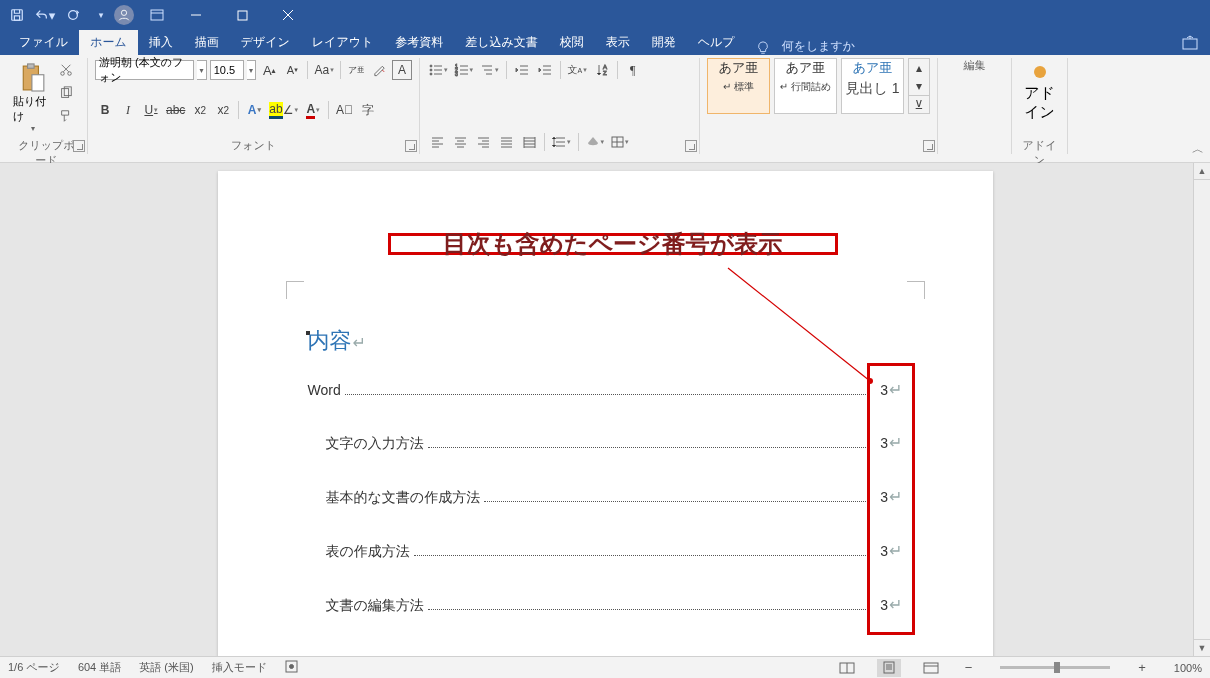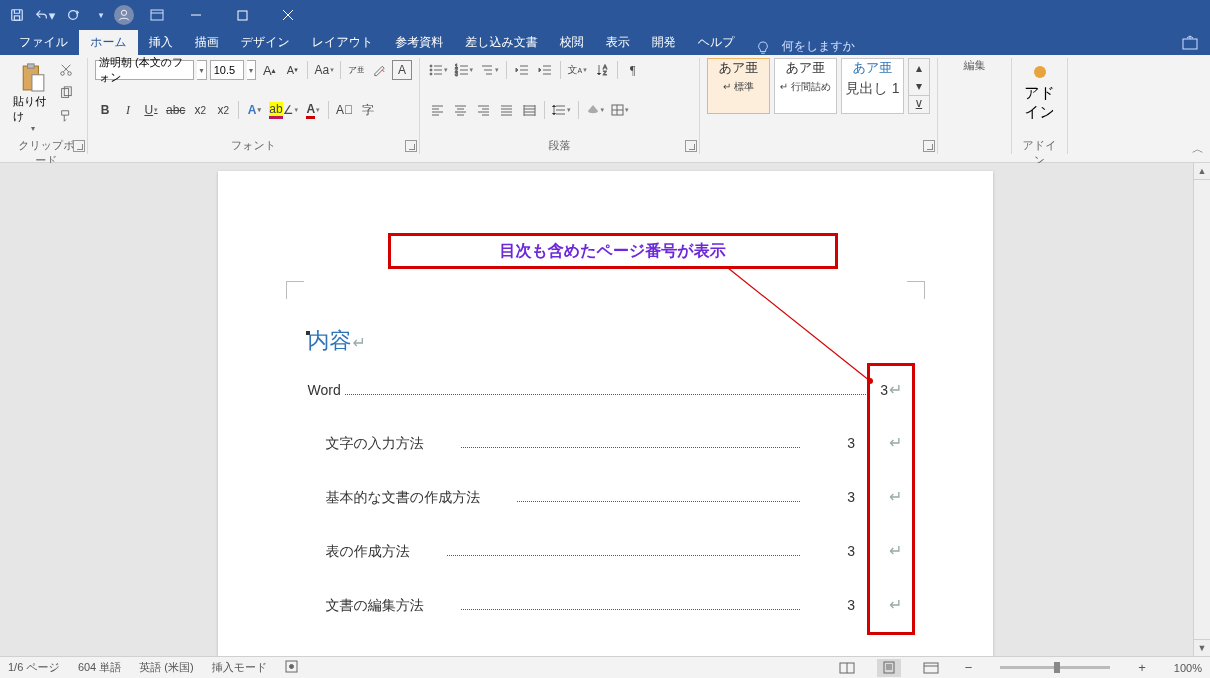--- a/index.html
+++ b/index.html
@@ -50,26 +50,26 @@
   .sb-up{border-bottom:1px solid #d0d0d0;}
   .sb-dn{position:absolute;bottom:0;width:100%;border-top:1px solid #d0d0d0;}
   .page{ width:775px; background:#fff; margin-top:8px; height:640px; position:relative; box-shadow:0 1px 3px rgba(0,0,0,.2);}
   .corner{position:absolute;width:18px;height:18px;}
   .corner.tl{top:110px;left:68px;border-left:1px solid #bbb;border-top:1px solid #bbb;}
   .corner.tr{top:110px;right:68px;border-right:1px solid #bbb;border-top:1px solid #bbb;}
   .doc-body{position:absolute;top:155px;left:90px;right:90px;font-family:"Yu Mincho","MS Mincho",serif;color:#333;}
   .toc-title{font-size:22px;color:#2e74b5;margin-bottom:24px;}
   .pmark{color:#9aa;font-size:16px;margin-left:1px;}
   .toc-row{display:flex;align-items:baseline;margin-bottom:34px;font-size:14px;}
-  .toc-row.l2{padding-left:18px;gap:33px;}
+  .toc-row.l2{padding-left:18px;}
   .toc-text{white-space:nowrap;}
   .dots{flex:1;border-bottom:1.2px dotted #555;margin:0 4px 3px 4px;}
   .toc-page{width:18px;text-align:right;}
   
-  .callout{position:absolute;top:62px;left:170px;width:450px;height:36px;border:3px solid #d40000;display:flex;align-items:center;justify-content:center;font-size:16px;font-weight:bold;color:#6d28d9;background:#fff;}
+  .callout{position:absolute;top:62px;left:170px;width:450px;height:22px;border:3px solid #d40000;display:flex;align-items:center;justify-content:center;font-size:24px;font-weight:bold;color:#7f1d1d;background:#fff;}
   .pnum-box{position:absolute;top:192px;right:78px;width:48px;height:272px;border:3px solid #d40000;}
   .leader{position:absolute;left:510px;top:97px;width:200px;height:120px;pointer-events:none;}
   .leader line{stroke:#d40000;stroke-width:1.2;}
   .leader circle{fill:#d40000;}
   .cursor-dot{position:absolute;top:160px;left:88px;width:4px;height:4px;background:#333;}
   
   .status{height:22px;background:#f3f3f3;border-top:1px solid #d0d0d0;display:flex;align-items:center;font-size:11px;color:#555;padding:0 8px;gap:18px;}
   .status .spacer{flex:1;}
   .view-btn{width:24px;height:18px;display:flex;align-items:center;justify-content:center;}
   .view-btn.active{background:#d8d8d8;}
@@ -226,21 +226,21 @@
     </div>
     <div class="row">
       <div class="rbtn" style="font-weight:bold;">B</div>
       <div class="rbtn" style="font-style:italic;font-family:serif;">I</div>
       <div class="rbtn" style="text-decoration:underline;">U<span class="dd">▾</span></div>
       <div class="rbtn" style="text-decoration:line-through;">abc</div>
       <div class="rbtn">x<sub>2</sub></div>
       <div class="rbtn">x<sup>2</sup></div>
       <div class="sep"></div>
       <div class="rbtn" style="color:#3b77c4;font-weight:bold;">A<span class="dd">▾</span></div>
-      <div class="rbtn"><span style="background:#ff0;border-bottom:3px solid #be185d;">ab</span>∠<span class="dd">▾</span></div>
+      <div class="rbtn"><span style="background:#ff0;border-bottom:3px solid #0c4a6e;">ab</span>∠<span class="dd">▾</span></div>
       <div class="rbtn">
           <span style="border-bottom:3px solid #c00;font-weight:bold;">A</span>
           <span class="dd">▾</span>
         </div>
       <div class="sep"></div>
       <div class="rbtn">A⃝</div>
       <div class="rbtn">字</div>
     </div>
     <div class="group-label">フォント</div>
     <div class="dlgL"></div>
@@ -343,21 +343,20 @@
           <span class="dd">▾</span>
         </div>
       <div class="rbtn">
           <svg width="13" height="12" fill="none" stroke="#666">
             <rect x="1" y="1" width="11" height="10"></rect>
             <path d="M1 6h11M6 1v10"></path>
           </svg>
           <span class="dd">▾</span>
         </div>
     </div>
-    <div class="group-label">段落</div>
     <div class="dlgL"></div>
   </div>
 
   <div class="group" style="width:238px;">
     <div class="row" style="height:60px;align-items:flex-start;gap:4px;">
       <div class="stylebox selected">
           <span class="sample">あア亜</span>
           <span style="font-size:10px;">↵ 標準</span>
         </div>
       <div class="stylebox">

